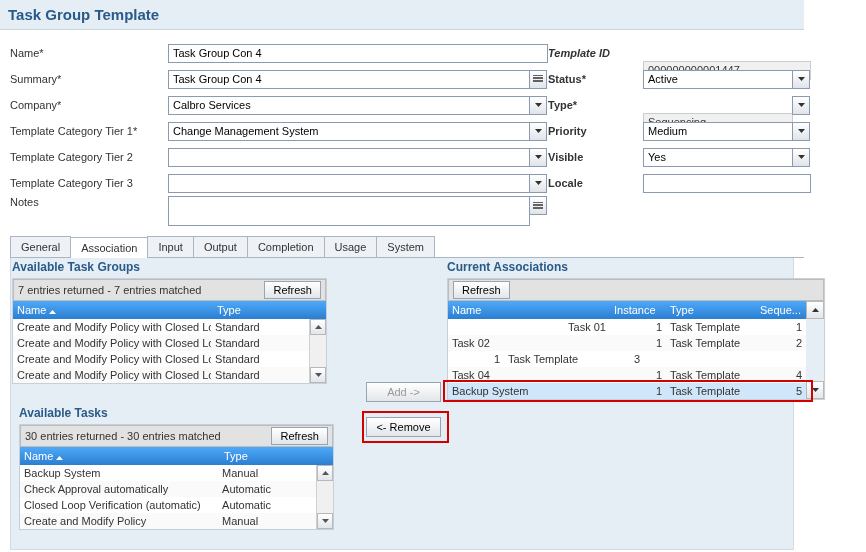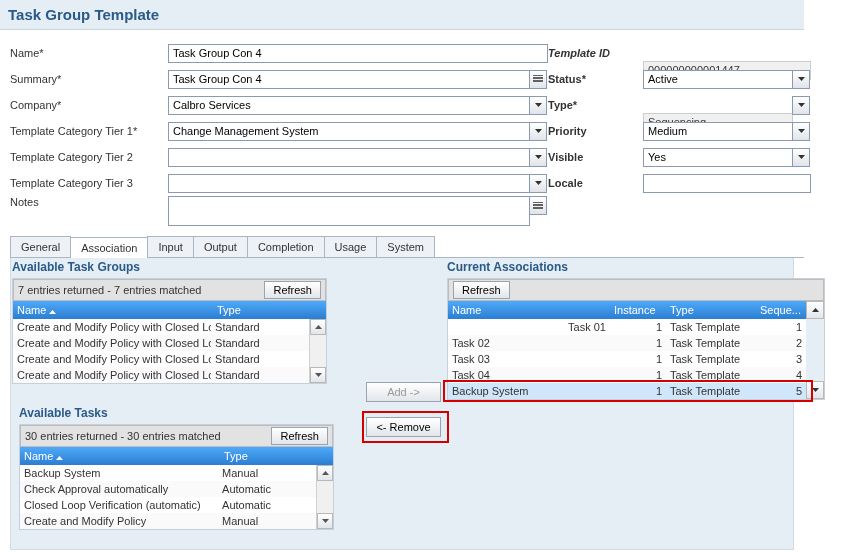--- a/index.html
+++ b/index.html
@@ -311,21 +311,20 @@
                   <div class="td" style="width: 90px; text-align: left;">Task Template</div>
                   <div class="td" style="width: 50px; text-align: right;">1</div>
                 </div>
                 <div class="tr">
                   <div class="td" style="width: 162px;">Task 02</div>
                   <div class="td" style="width: 56px; text-align: right;">1</div>
                   <div class="td" style="width: 90px; text-align: left;">Task Template</div>
                   <div class="td" style="width: 50px; text-align: right;">2</div>
                 </div>
                 <div class="tr">
-                  <div class="td" style="width: 162px;">Task 03</div>
                   <div class="td" style="width: 56px; text-align: right;">1</div>
                   <div class="td" style="width: 90px; text-align: left;">Task Template</div>
                   <div class="td" style="width: 50px; text-align: right;">3</div>
                 </div>
                 <div class="tr">
                   <div class="td" style="width: 162px;">Task 04</div>
                   <div class="td" style="width: 56px; text-align: right;">1</div>
                   <div class="td" style="width: 90px; text-align: left;">Task Template</div>
                   <div class="td" style="width: 50px; text-align: right;">4</div>
                 </div>

